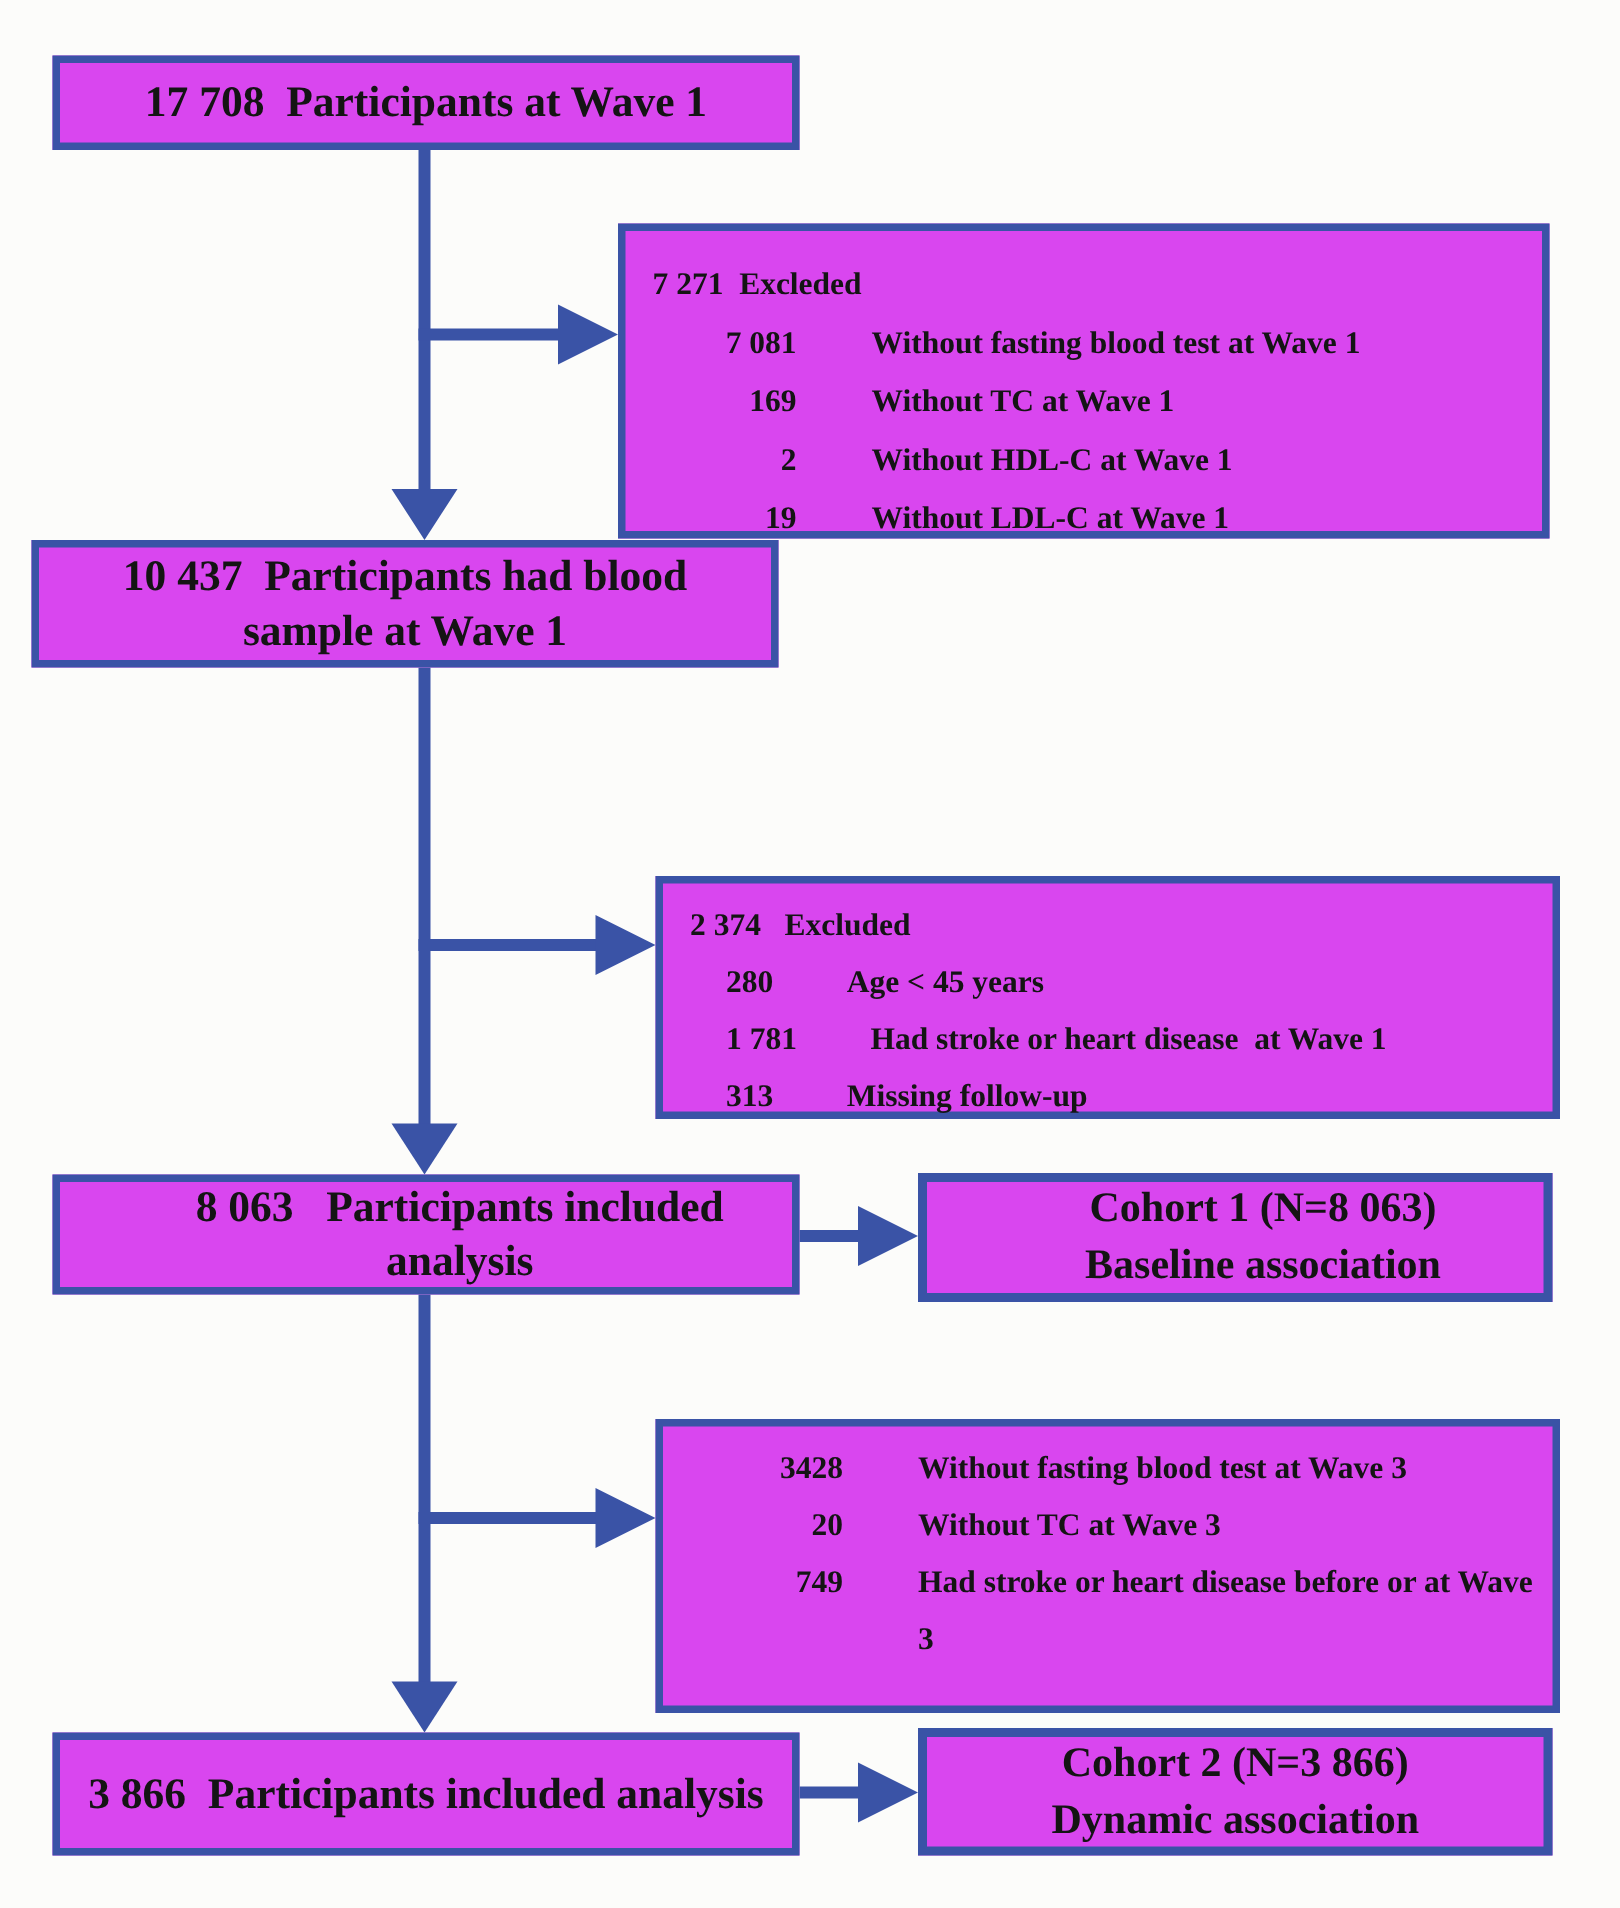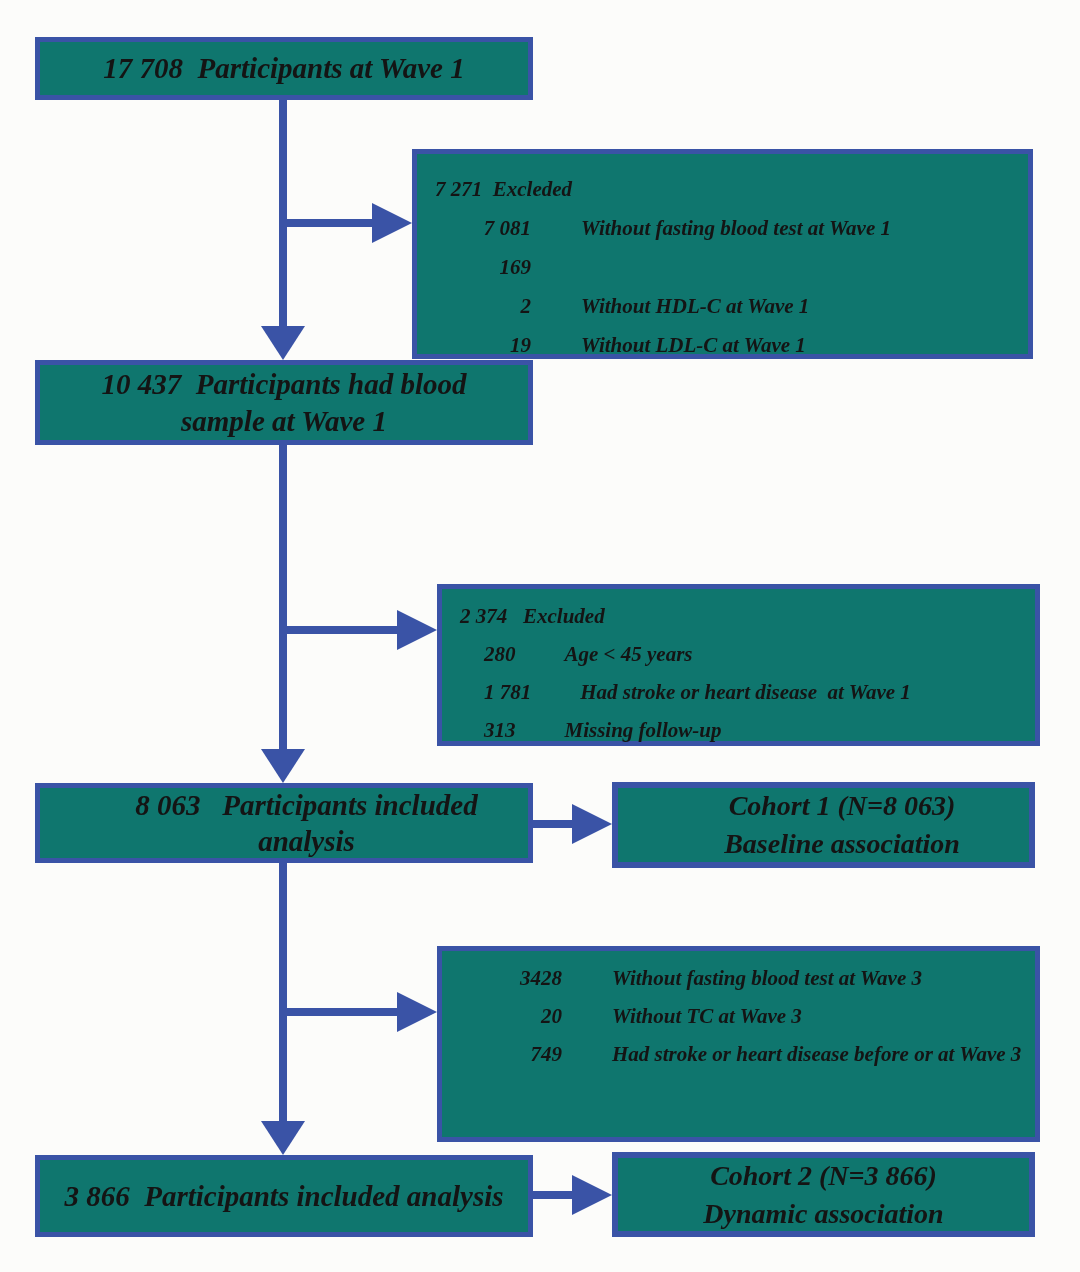--- a/index.html
+++ b/index.html
@@ -10,25 +10,24 @@
     width: 1080px; height: 1272px;
     position: relative;
   }
   .stage { position:absolute; inset:0; width:1080px; height:1272px; }
   svg.connectors { position:absolute; inset:0; z-index:0; }
   .conn { stroke: var(--accent); stroke-width: 8; fill:none; }
   .head { fill: var(--accent); stroke:none; }
 
   .fbox {
     position:absolute; z-index:1;
-    background:#0f766e;
+    background:#d946ef;
     border:5px solid var(--accent);
     color: var(--text);
     font-weight: bold;
-    font-style: italic;
   }
   .centerbox { display:flex; align-items:center; justify-content:center; text-align:center; }
   .centerbox .lbl { white-space: pre-wrap; font-size:29px; line-height:1.25; }
 
   .cohort { border-width:6px; flex-direction:column; }
   .cohort .lbl { font-size:28px; line-height:1.35; white-space:pre-wrap; }
 
   .excl { font-size:21px;margin-top:34px; }
   .excl .hdr { white-space:pre-wrap; }
   .excl .row { display:flex; align-items:flex-start;gap:40px; }
@@ -43,21 +42,21 @@
   #excl2 { left:437px; top:550px; width:603px; height:162px; padding:8px 8px 0 18px; line-height:38px; }
   #excl2 .row { padding-left:24px; }
   #excl2 .num { margin-right:9px; }
 
   
   #excl3 { left:437px; top:912px; width:603px; height:196px; padding:8px 8px 0 20px; line-height:38px; }
   #excl3 .num { width:100px; margin-right:10px; }
   #excl3 .txt { max-width:450px; }
 
   #box-wave1      { left:35px; top:37px;   width:498px; height:63px; }
-  #box-blood      { left:35px; top:360px;  width:498px; height:85px; }
+  #box-blood      { left:21px; top:360px;  width:498px; height:85px; }
   #box-included1  { left:35px; top:783px;  width:498px; height:80px;padding-left:45px; }
   #box-included2  { left:35px; top:1155px; width:498px; height:82px; }
   #box-cohort1    { left:612px; top:782px;  width:423px; height:86px;padding-left:37px; }
   #box-cohort2    { left:612px; top:1152px; width:423px; height:85px;text-align:center; }
 </style>
 </head>
 <body>
 
 <div class="stage">
 
@@ -109,20 +108,21 @@
   </div>
 
   <div class="fbox excl" id="excl1">
     <div class="hdr">7 271  Excleded</div>
     <div class="row">
       <span class="num">7 081</span>
       <span class="txt">Without fasting blood test at Wave 1</span>
     </div>
     <div class="row">
       <span class="num">169</span>
+      <span class="txt">Without TC at Wave 1</span>
     </div>
     <div class="row">
       <span class="num">2</span>
       <span class="txt">Without HDL-C at Wave 1</span>
     </div>
     <div class="row">
       <span class="num">19</span>
       <span class="txt">Without LDL-C at Wave 1</span>
     </div>
   </div>

